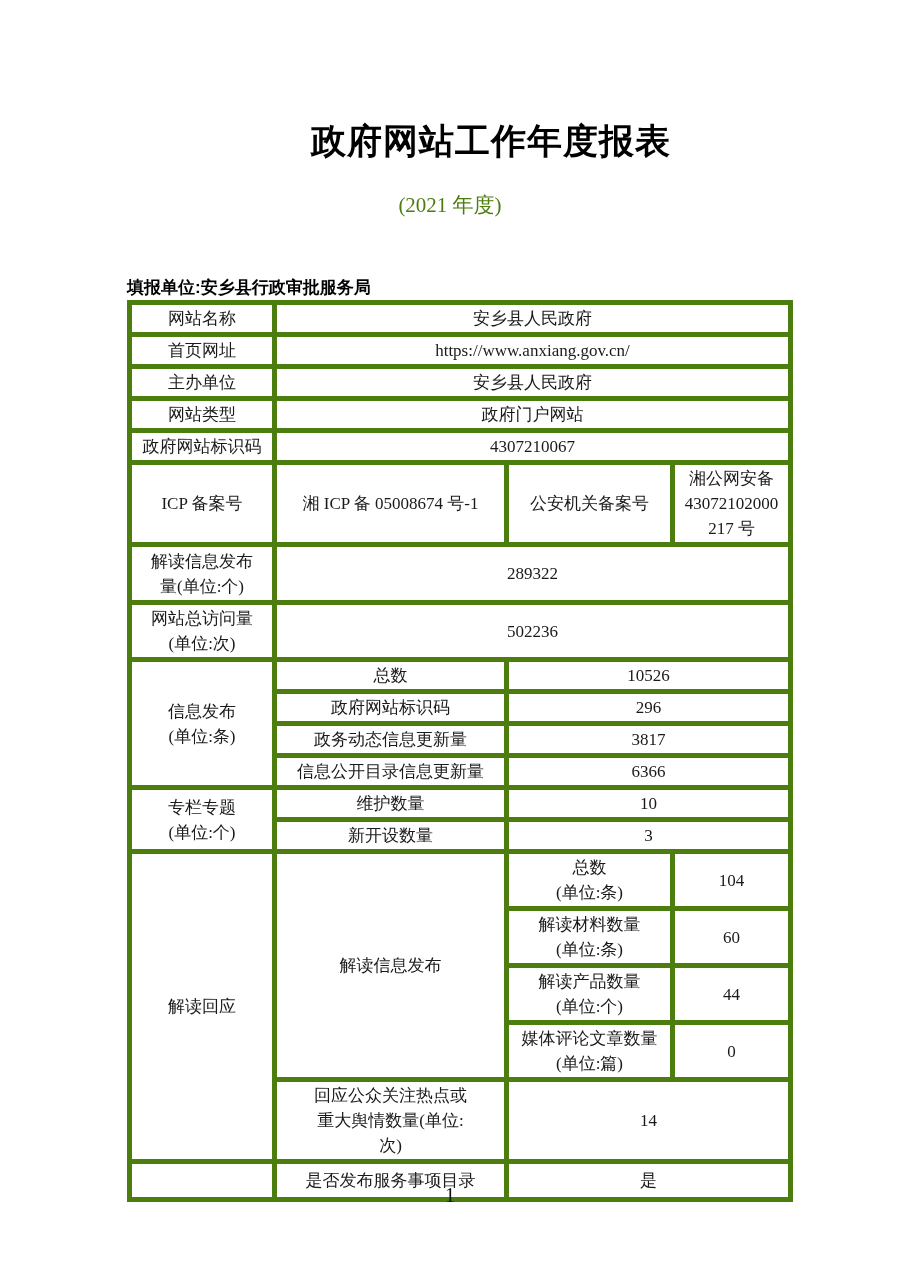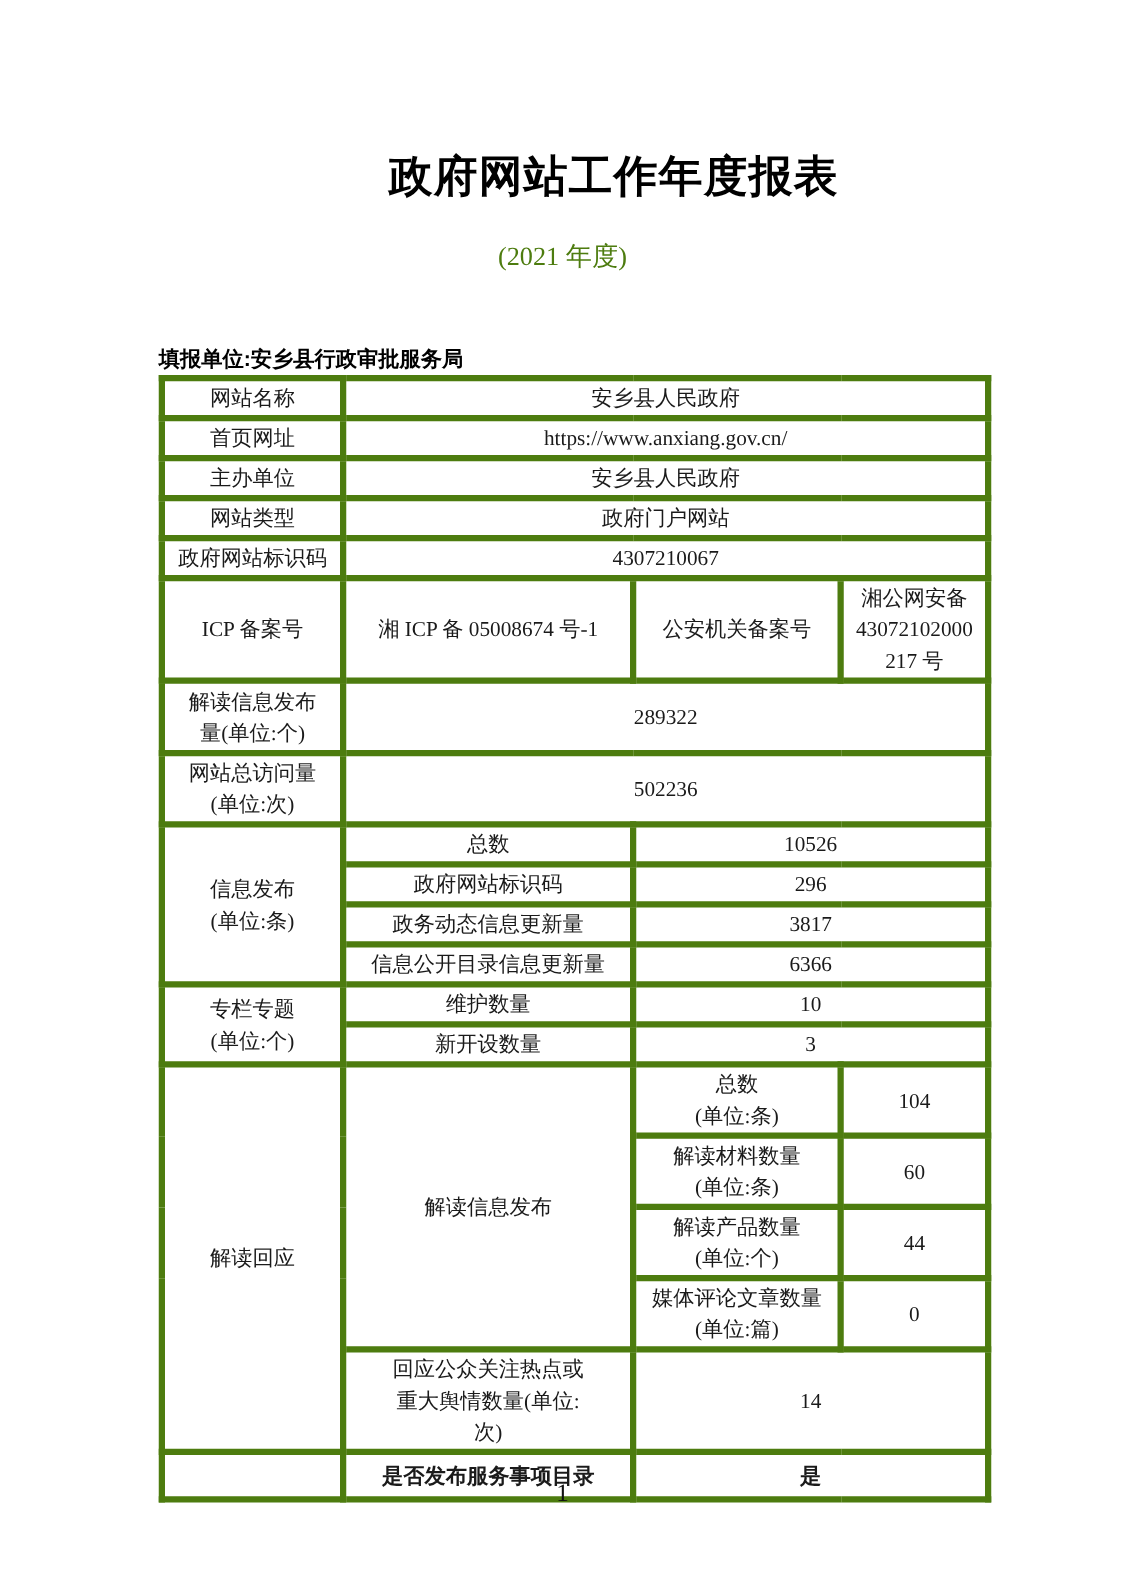--- a/index.html
+++ b/index.html
@@ -62,21 +62,21 @@
     color: #1a1a1a;
     overflow: hidden;
   }
   td.align-left { text-align: left; }
   tr.h31 { height: 31px; }
   tr.h51 { height: 51px; }
   tr.h57 { height: 57px; }
   tr.h58 { height: 58px; }
   tr.h78 { height: 78px; }
   tr.h80 { height: 80px; }
-  tr.h38 { height: 38px; font-weight: bold; }
+  tr.h38 { height: 38px; }
   .page-number {
     position: absolute;
     top: 1184px;
     left: 0;
     width: 900px;
     text-align: center;
     font-size: 20px;
     color: #111111;
   }
 </style>

